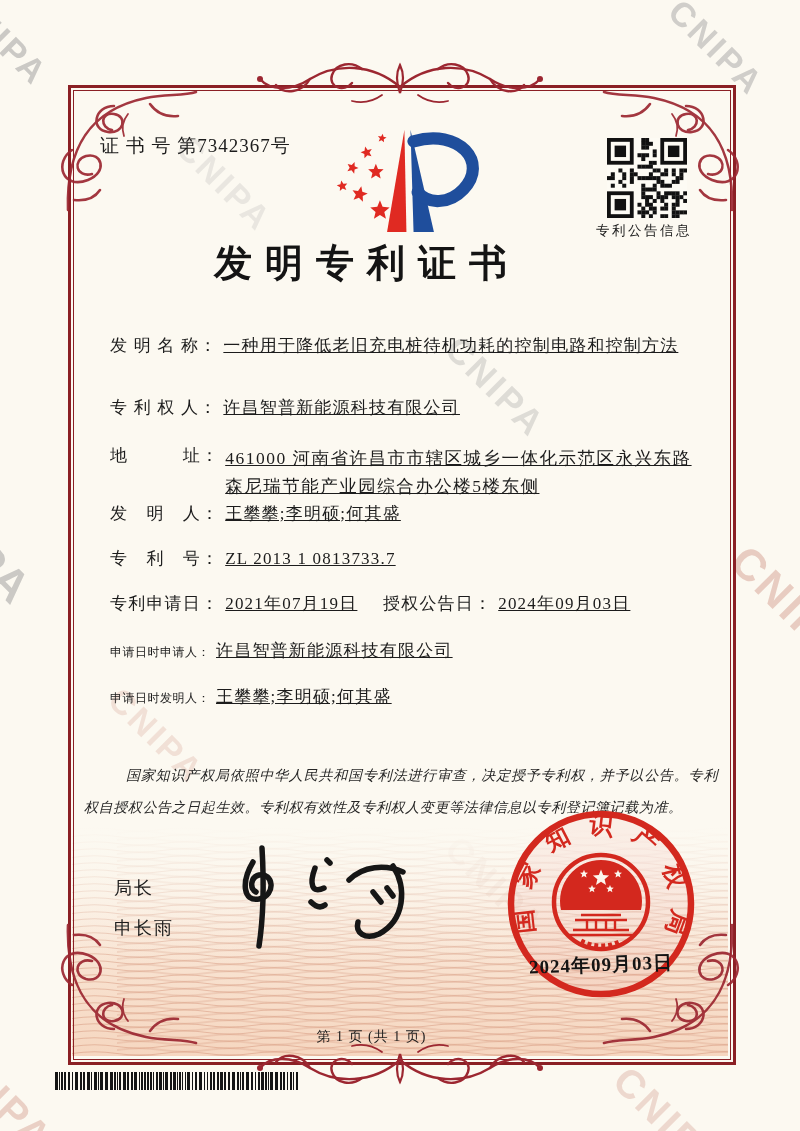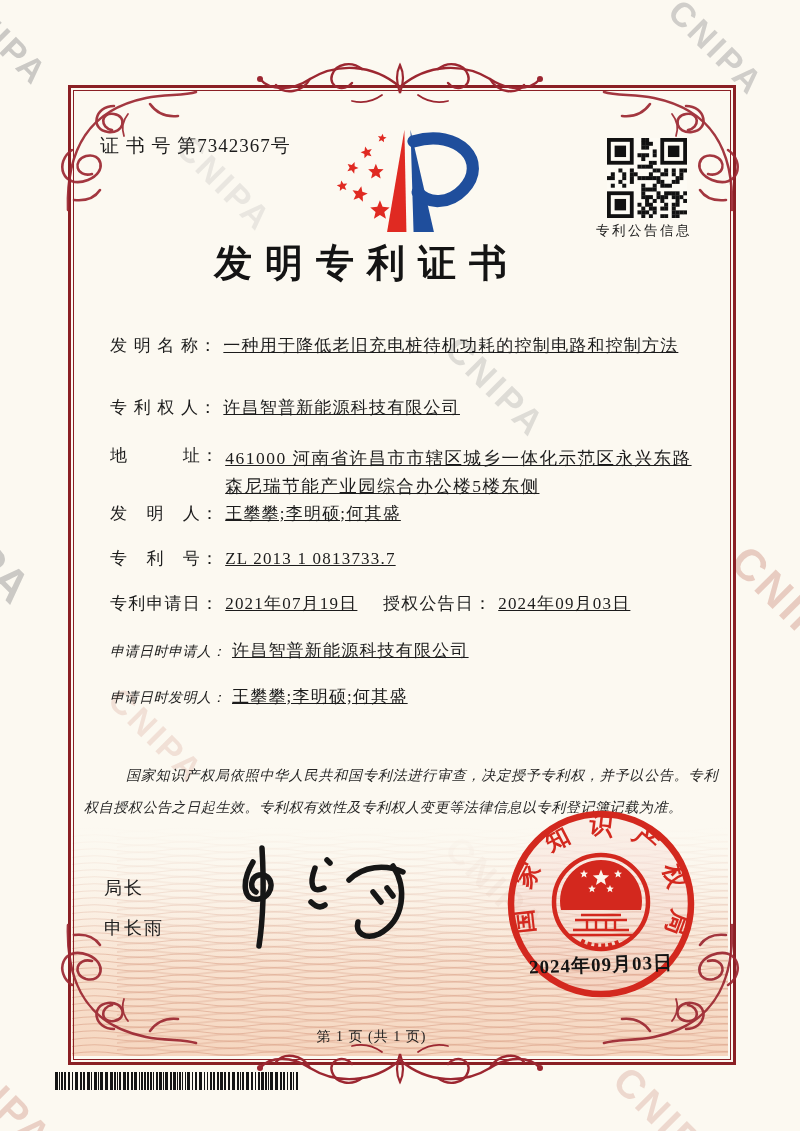--- a/index.html
+++ b/index.html
@@ -8,31 +8,31 @@
   .wm{position:absolute;font-family:"Liberation Sans","DejaVu Sans",sans-serif;font-weight:bold;
       letter-spacing:3px;transform:rotate(45deg);transform-origin:left top;white-space:nowrap;
       pointer-events:none;}
   .frame{position:absolute;left:68px;top:85px;width:662px;height:974px;border:3px solid #8b2025;}
   .frame-inner{position:absolute;inset:2px;border:1px solid #8b2025;}
   .waves{position:absolute;left:72px;top:826px;width:656px;height:230px;overflow:hidden;
          background:linear-gradient(to bottom, rgba(248,226,207,0) 0%, rgba(247,216,193,0.55) 45%, rgba(244,206,180,0.8) 100%);}
   .waves .fade{position:absolute;inset:0;background:linear-gradient(to bottom,#fcf9f1 0%,rgba(252,249,241,0) 60%);}
   .cell{position:absolute;font-size:17px;line-height:24px;letter-spacing:1.2px;white-space:nowrap;}
   .lbl{color:#1c1c1c;}
-  .lbl-sm{font-size:14px;letter-spacing:0.5px;font-style:italic;}
+  .lbl-sm{font-size:12px;letter-spacing:0.5px;}
   .val{margin-left:6px;text-decoration:underline;}
   .wrap{display:inline-block;width:478px;white-space:normal;vertical-align:top;line-height:28px;
         font-size:17.5px;letter-spacing:1.5px;}
   .title{position:absolute;left:0;top:238px;width:721px;text-align:center;font-size:38px;font-weight:bold;
          letter-spacing:13px;padding-left:13px;box-sizing:border-box;color:#141414;}
   .certno{position:absolute;left:100px;top:133px;font-size:19px;letter-spacing:1px;}
   .qr-caption{position:absolute;left:596px;top:222px;font-size:13.5px;letter-spacing:2.5px;text-align:center;}
   .legal{position:absolute;left:84px;top:760px;width:634px;font-size:14px;line-height:31.5px;
          font-style:italic;text-align:justify;text-indent:3em;letter-spacing:0.6px;color:#262626;}
-  .sig{position:absolute;left:104px;font-size:18px;letter-spacing:2px;}
+  .sig{position:absolute;left:114px;font-size:18px;letter-spacing:2px;}
   .footer{position:absolute;left:0;top:1028px;width:743px;text-align:center;font-size:14px;letter-spacing:1px;}
   .seal-date{position:absolute;left:505px;top:952px;width:192px;text-align:center;font-size:19px;
              letter-spacing:1px;color:#141414;transform:rotate(-2deg);font-weight:bold;}
   .orn{position:absolute;pointer-events:none;}
   svg.defs{position:absolute;width:0;height:0;}
 </style>
 </head>
 <body>
 
 <div class="page">

